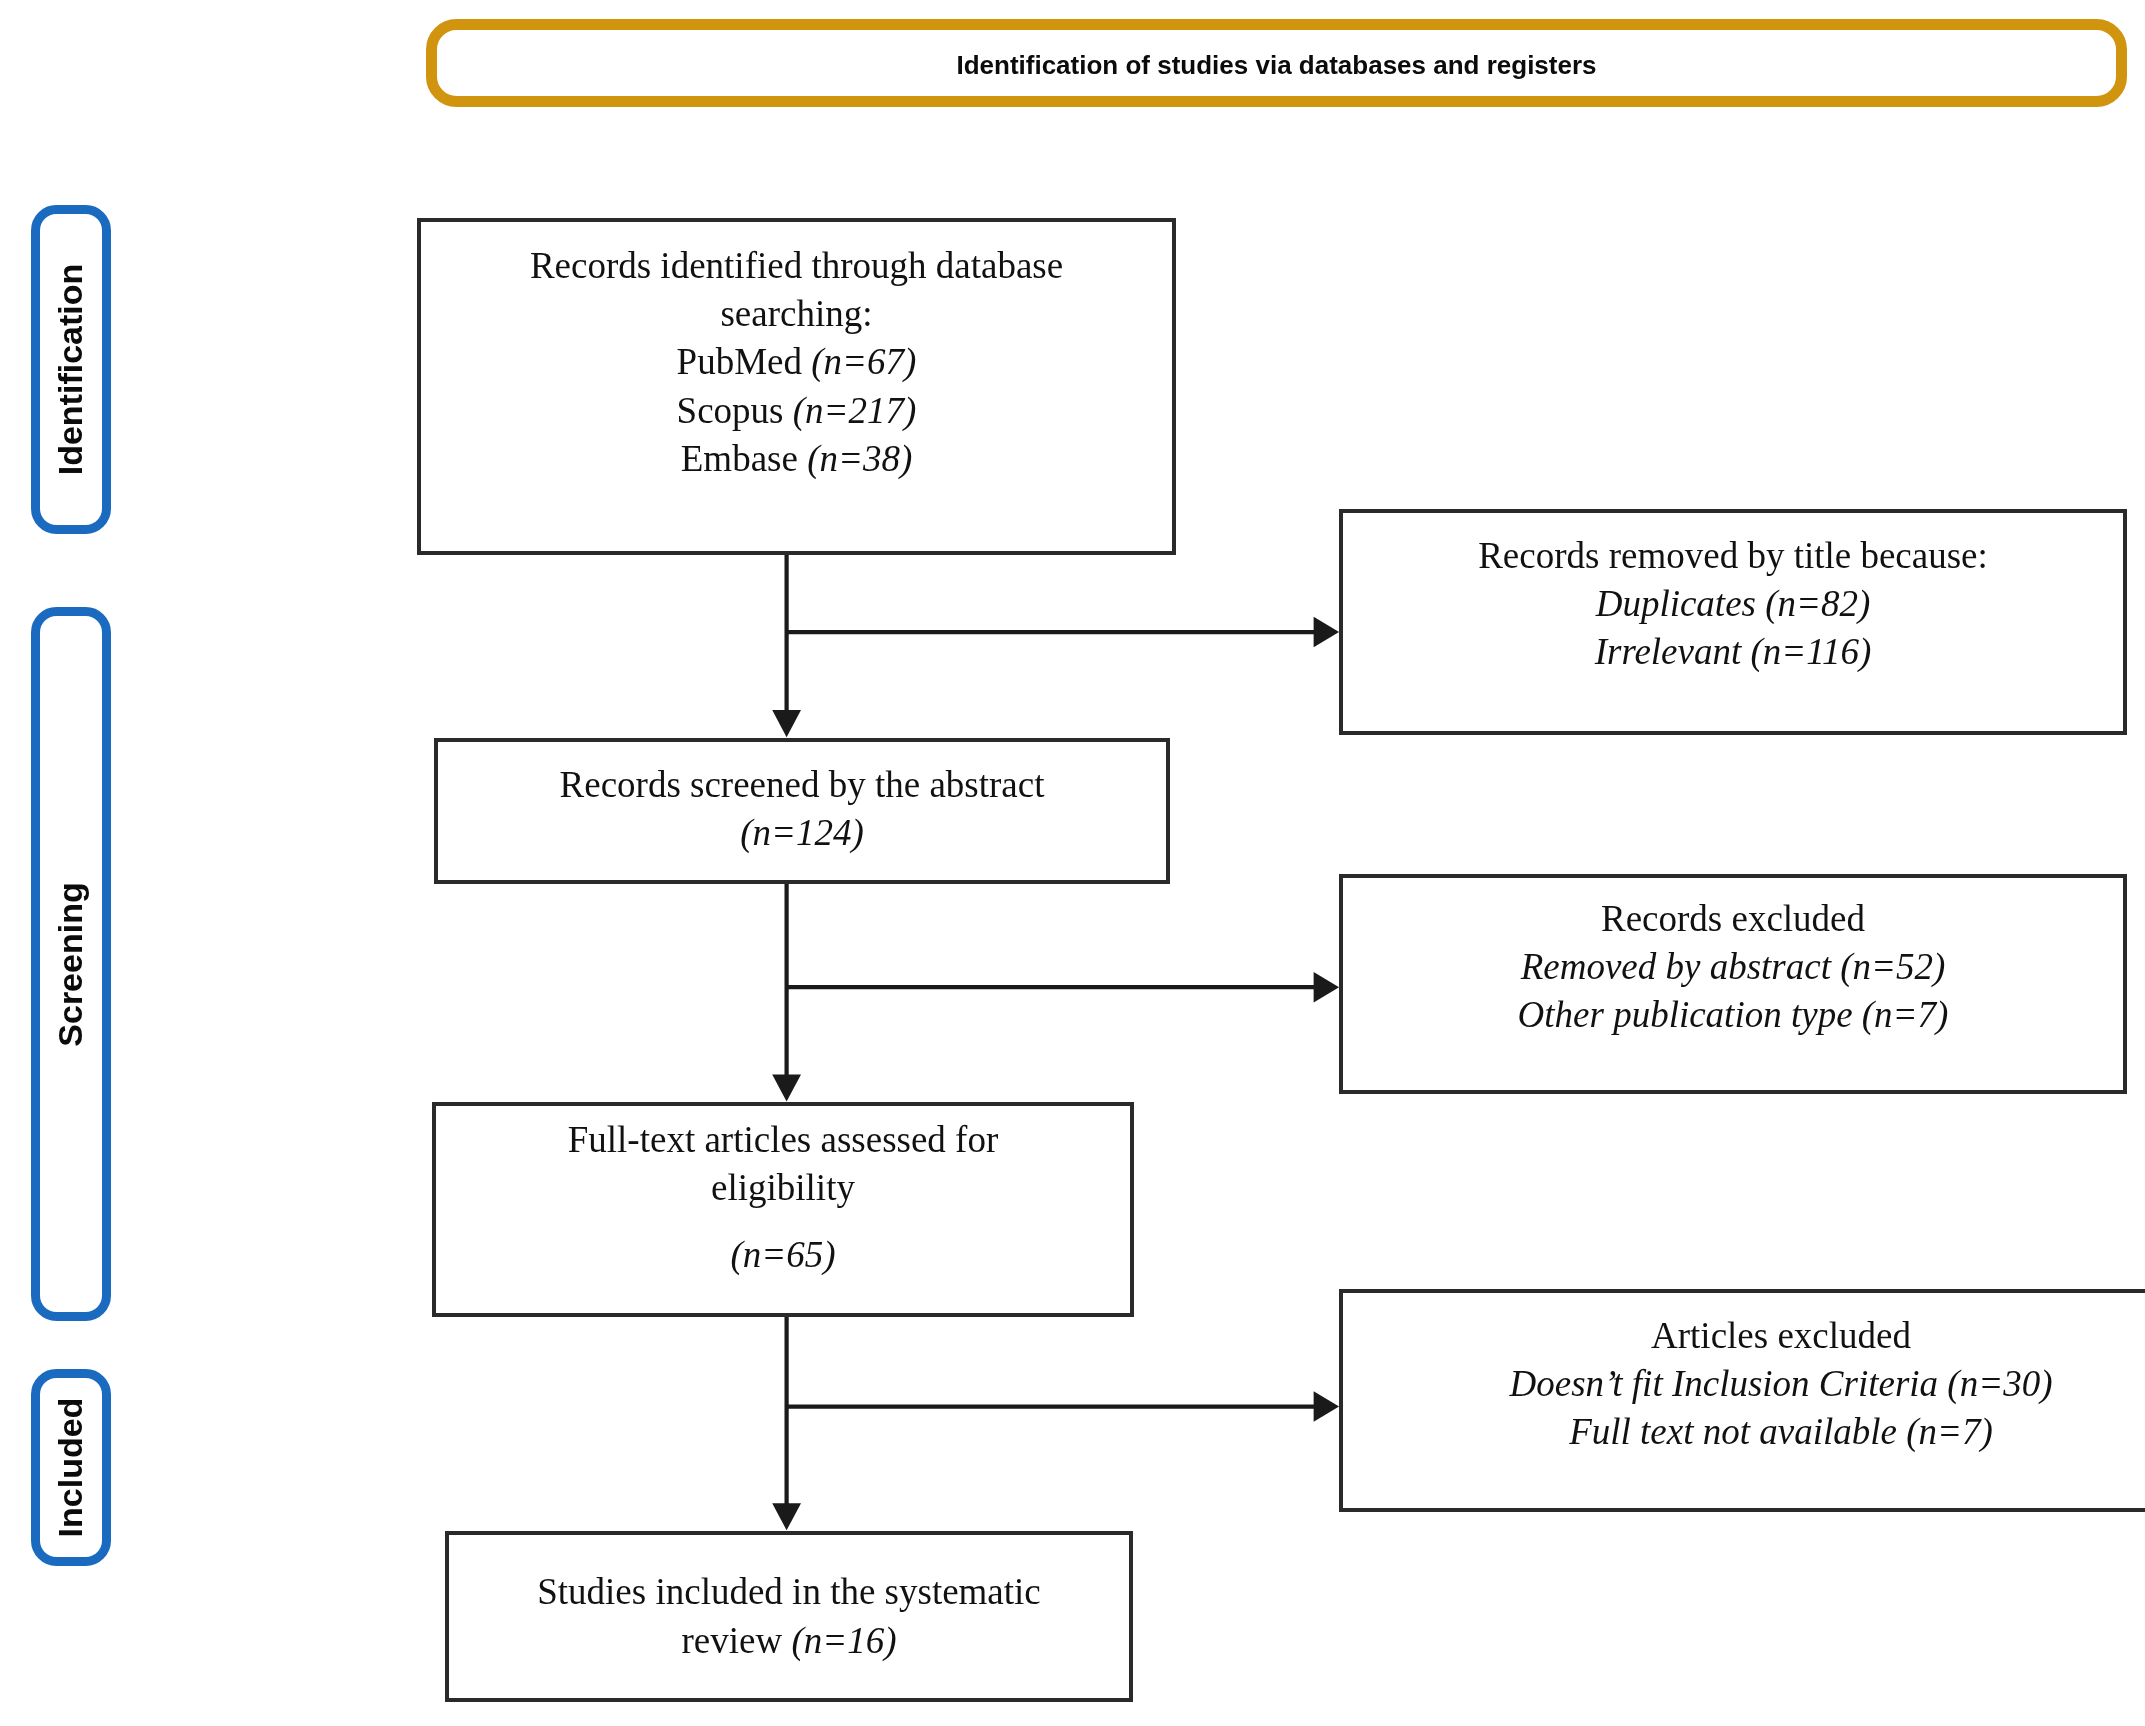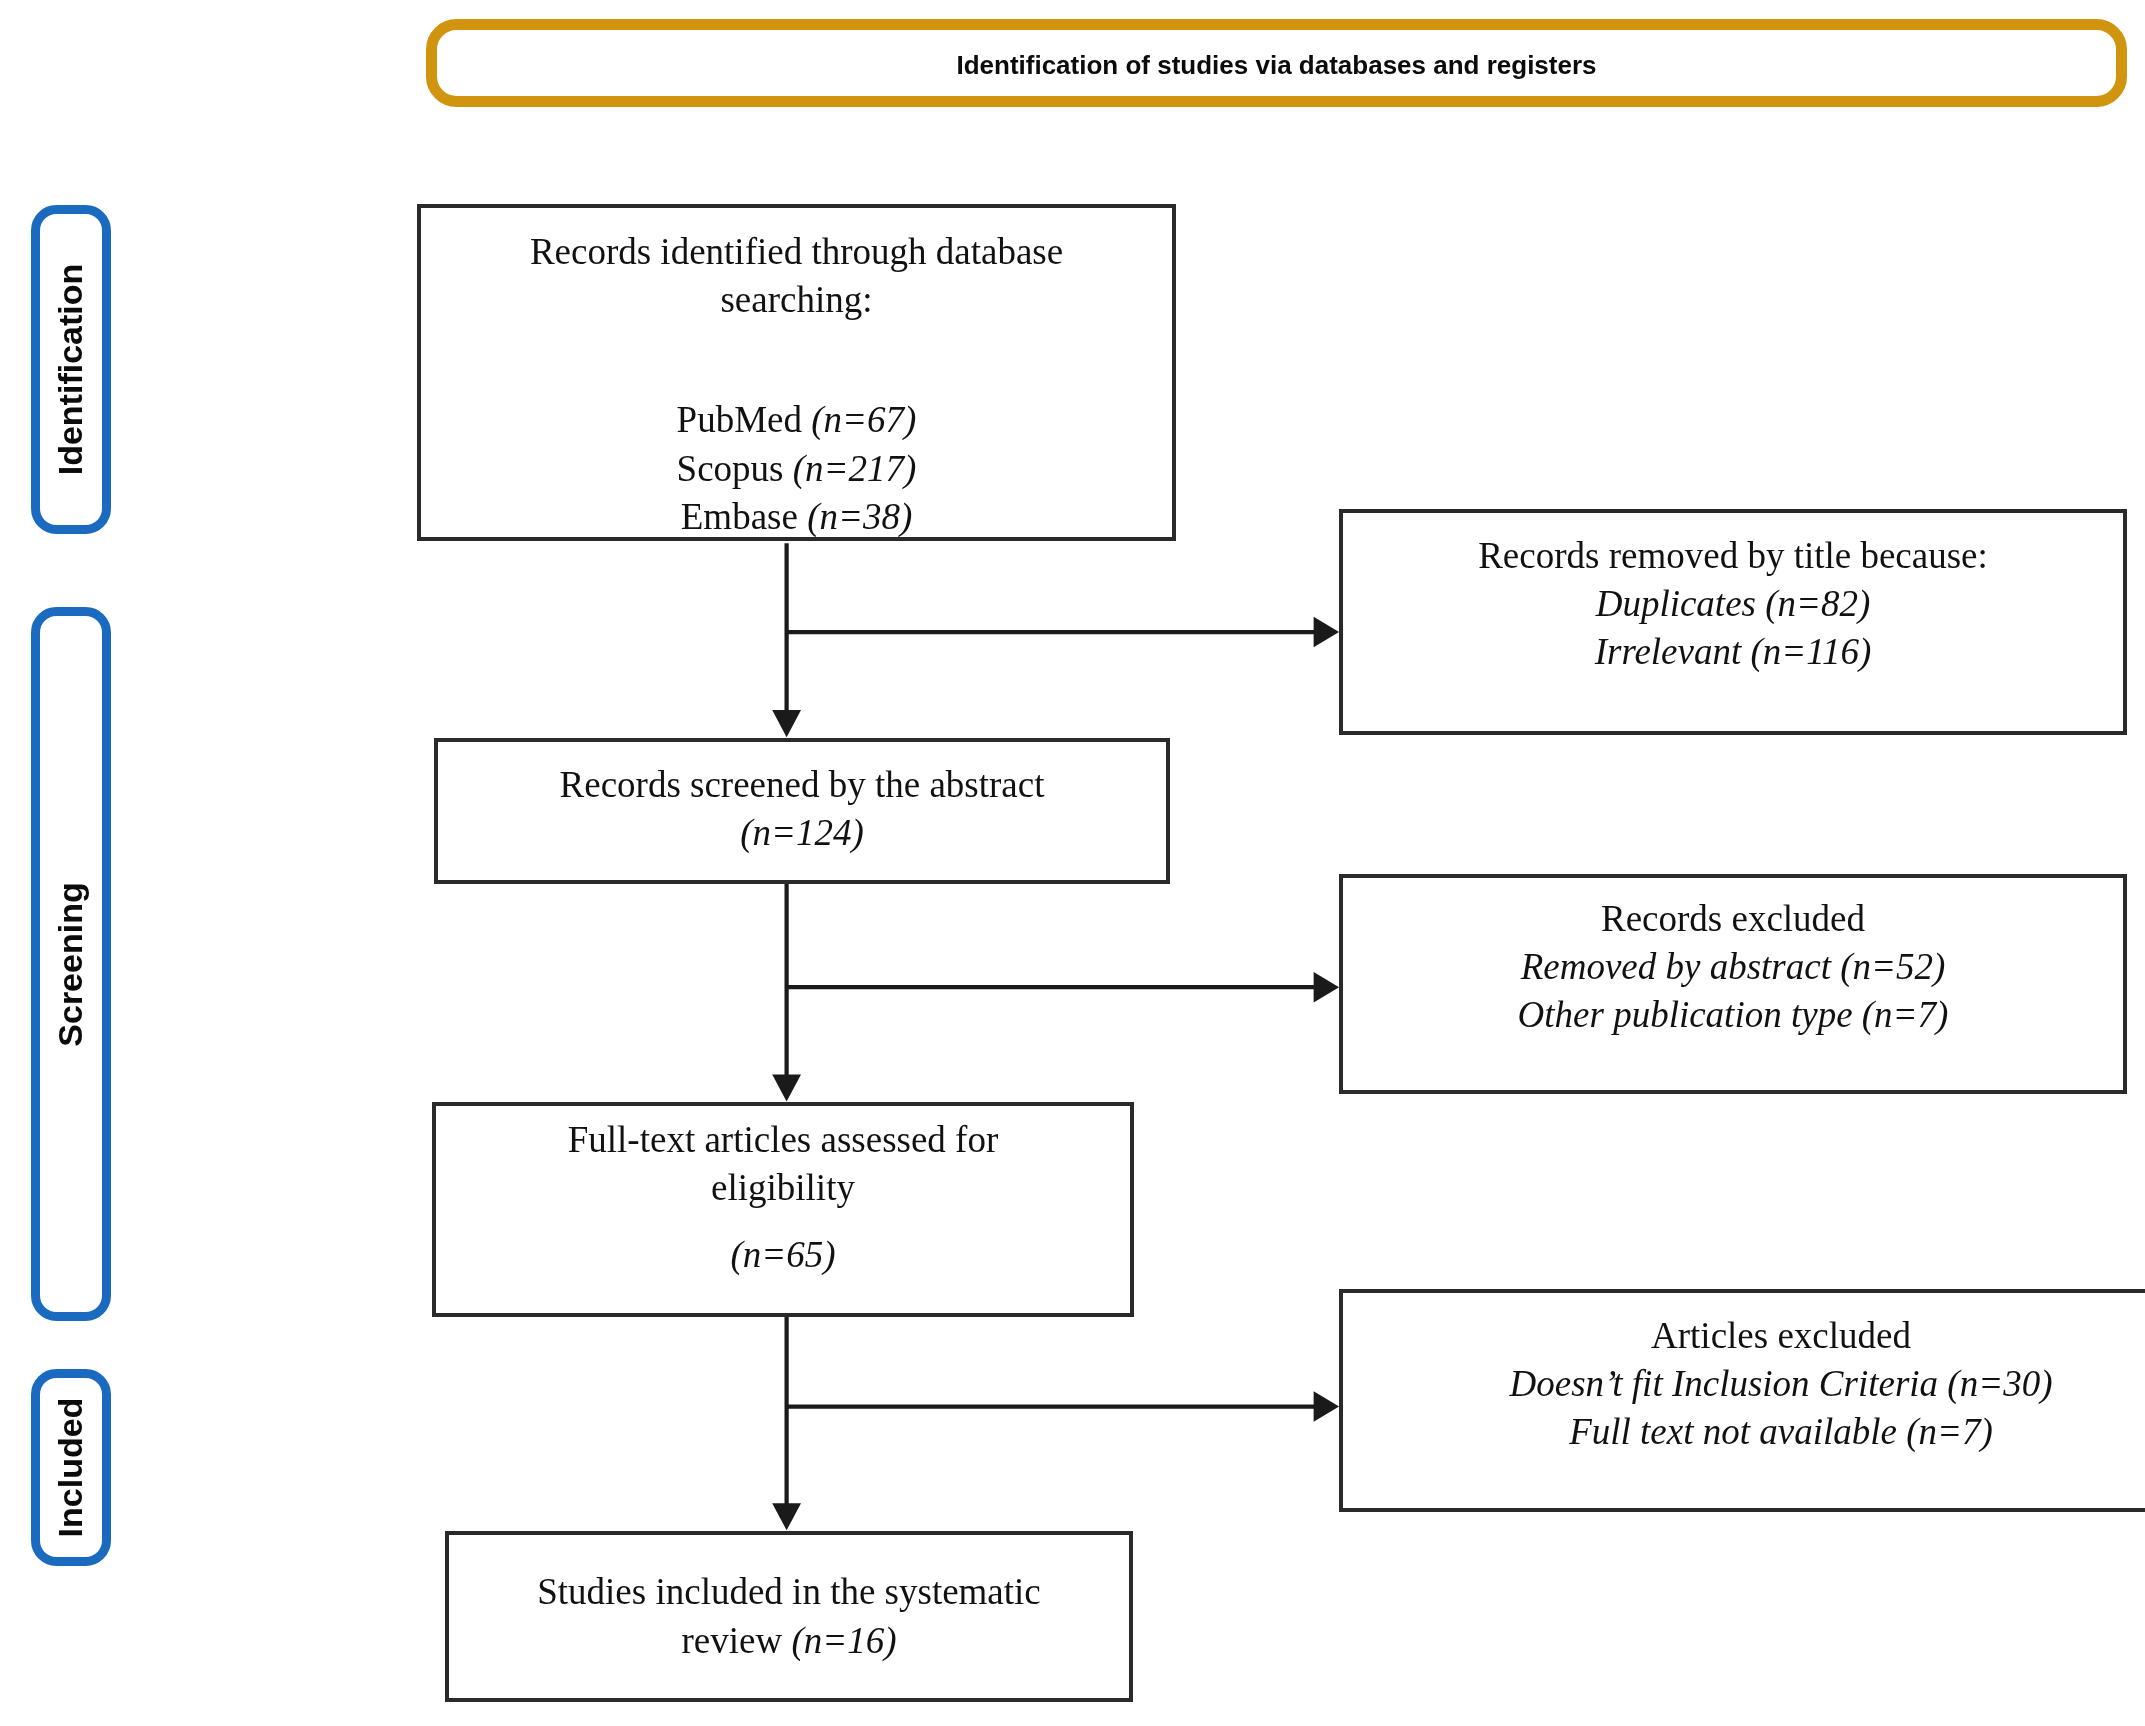--- a/index.html
+++ b/index.html
@@ -66,23 +66,23 @@
     box-sizing: border-box;
     background: #FFFFFF;
     text-align: center;
     font-size: 37px;
     line-height: 1.3;
   }
   .fbox .line { display: block; }
   .it { font-style: italic; }
   .heading { margin: 0 auto; }
 
-  #box-identified       { left: 417px;  top: 204px;  width: 759px; height: 337px; padding-top: 20.3px; }
+  #box-identified       { left: 417px;  top: 218px;  width: 759px; height: 337px; padding-top: 20.3px; }
   #box-identified .heading { max-width: 661px; }
-  #box-identified .sources { margin-top: 72px; }
+  #box-identified .sources { }
 
   #box-screened         { left: 434px;  top: 738px;  width: 736px; height: 146px; padding-top: 18.6px; }
 
   #box-fulltext         { left: 432px;  top: 1102px; width: 702px; height: 215px; padding-top: 10px; }
   #box-fulltext .heading { max-width: 576px; }
   #box-fulltext .count  { display: block; margin-top: 18.6px; }
 
   #box-included-studies { left: 445px;  top: 1531px; width: 688px; height: 171px;
                           display: flex; align-items: center; justify-content: center; }
   #box-included-studies .heading { max-width: 593px; }

